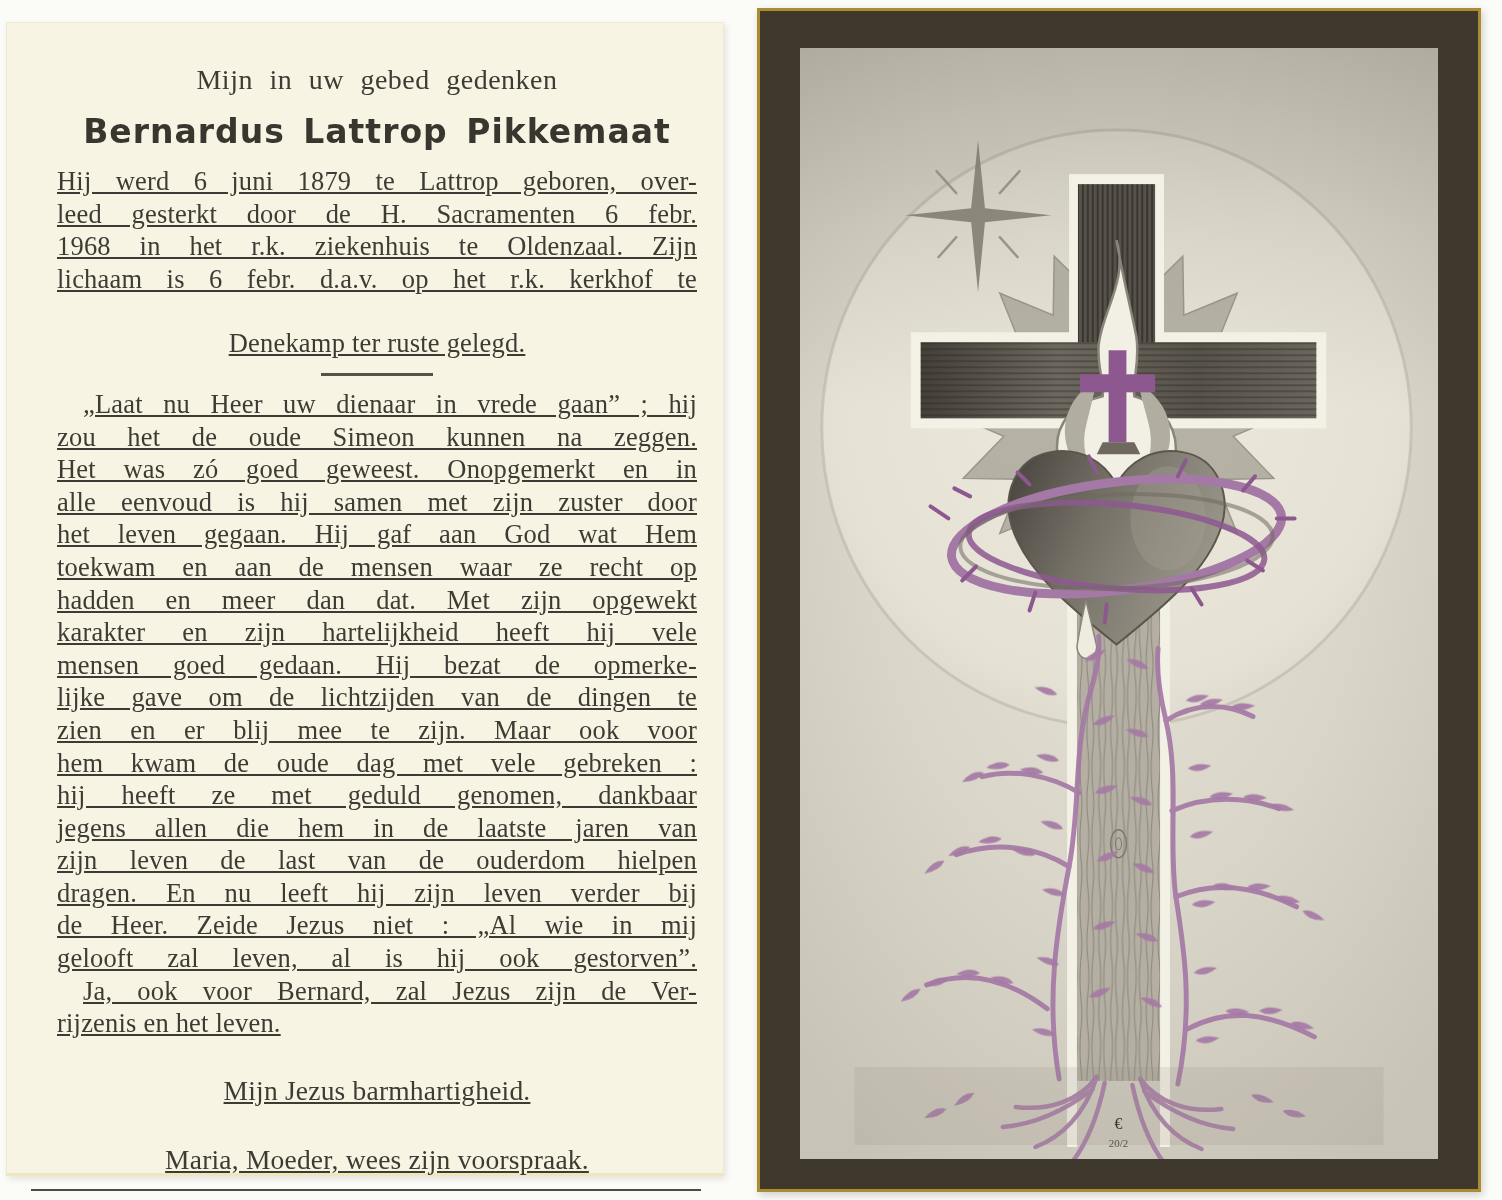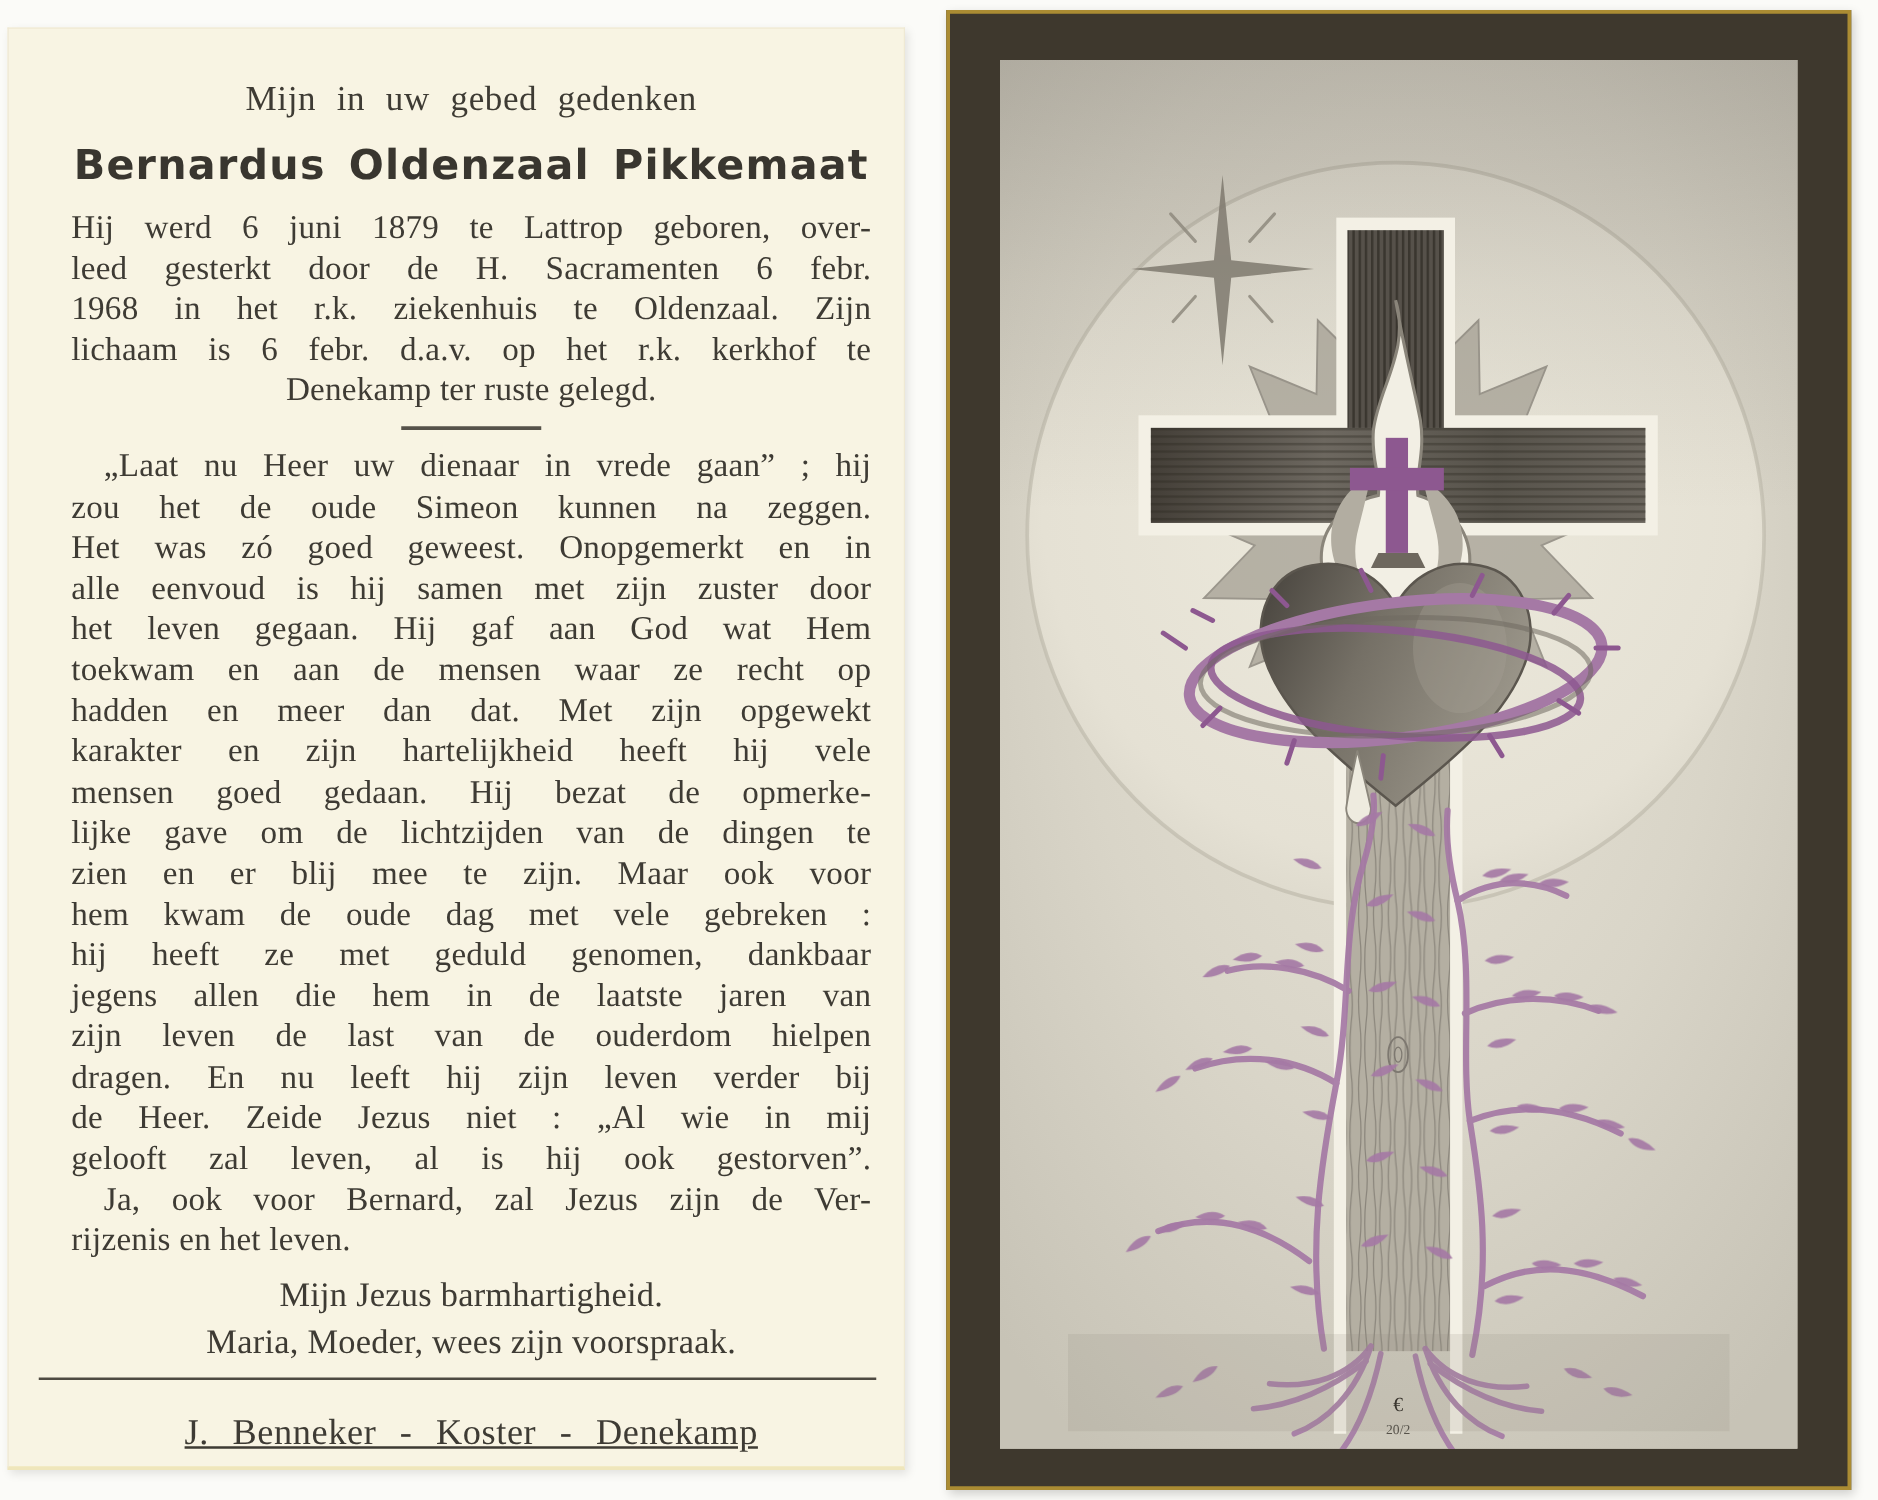--- a/index.html
+++ b/index.html
@@ -20,23 +20,23 @@
   .invocation{
     margin-top:40px;text-align:center;font-size:28px;line-height:34px;
     word-spacing:9px;letter-spacing:.5px;
   }
   .deceased{
     margin-top:15px;text-align:center;
     font-family:"DejaVu Sans",sans-serif;font-weight:700;
     font-size:33px;line-height:40px;letter-spacing:1px;word-spacing:6px;
     color:#39362f;
   }
-  .ln{font-size:26.5px;line-height:32.6px;letter-spacing:.2px;}
+  .ln{font-size:26.5px;line-height:32.6px;letter-spacing:.2px;text-decoration:underline;}
   .jl{text-align:justify;text-align-last:justify;}
-  .cl{text-align:center;text-align-last:center;}
+  .cl{text-align:center;text-align-last:center;margin-top:32px;}
   .ll{text-align:right;text-align-last:left;}
   .ind{text-indent:26px;}
   .p1{margin-top:13px;}
   .divider-short{
     width:112px;border:0;border-top:3px solid #56524a;
     margin:13px auto 12px auto;
   }
   .p2{margin-top:0;}
   .prayers{margin-top:9px;}
   .prayers .ln{font-size:27.5px;line-height:37px;}
@@ -64,21 +64,21 @@
   .art-canvas svg{position:absolute;inset:0;width:100%;height:100%;}
   text{user-select:none;}
 </style>
 </head>
 <body>
 
 <div class="card-left">
   <div class="lc-content">
 
     <div class="invocation">Mijn in uw gebed gedenken</div>
-    <div class="deceased">Bernardus Oldenzaal Pikkemaat</div>
+    <div class="deceased">Bernardus Lattrop Pikkemaat</div>
 
     <div class="p1">
       <div class="ln jl">Hij werd 6 juni 1879 te Lattrop geboren, over-</div>
       <div class="ln jl">leed gesterkt door de H. Sacramenten 6 febr.</div>
       <div class="ln jl">1968 in het r.k. ziekenhuis te Oldenzaal. Zijn</div>
       <div class="ln jl">lichaam is 6 febr. d.a.v. op het r.k. kerkhof te</div>
       <div class="ln cl">Denekamp ter ruste gelegd.</div>
     </div>
 
     <hr class="divider-short">

